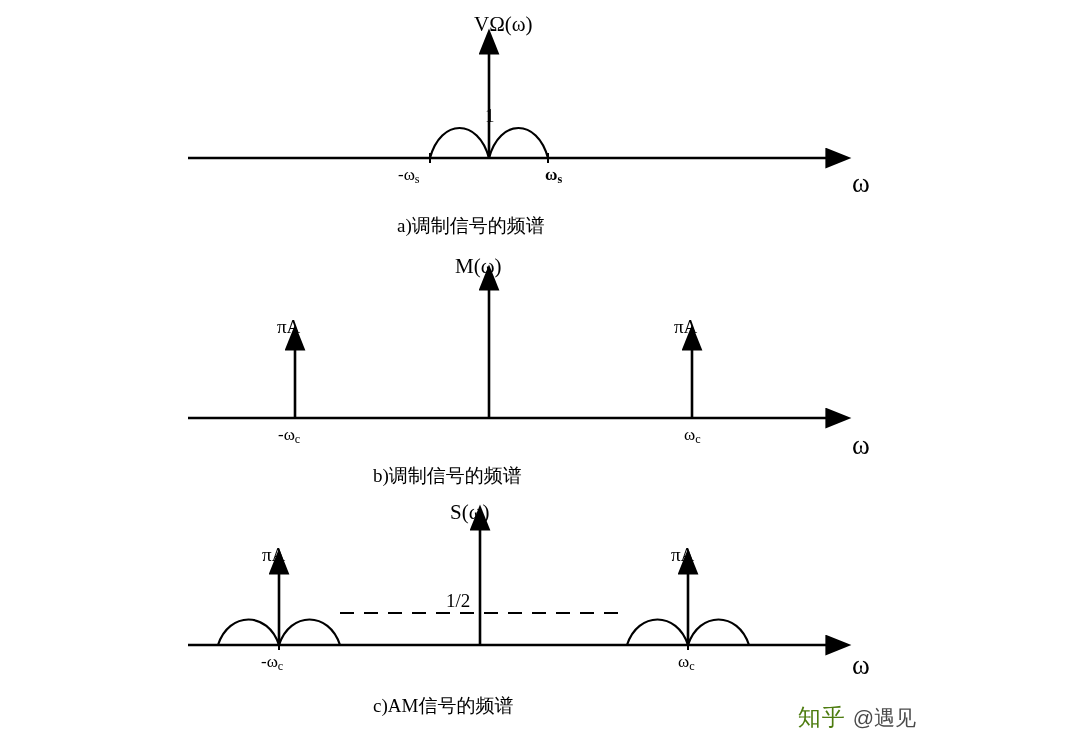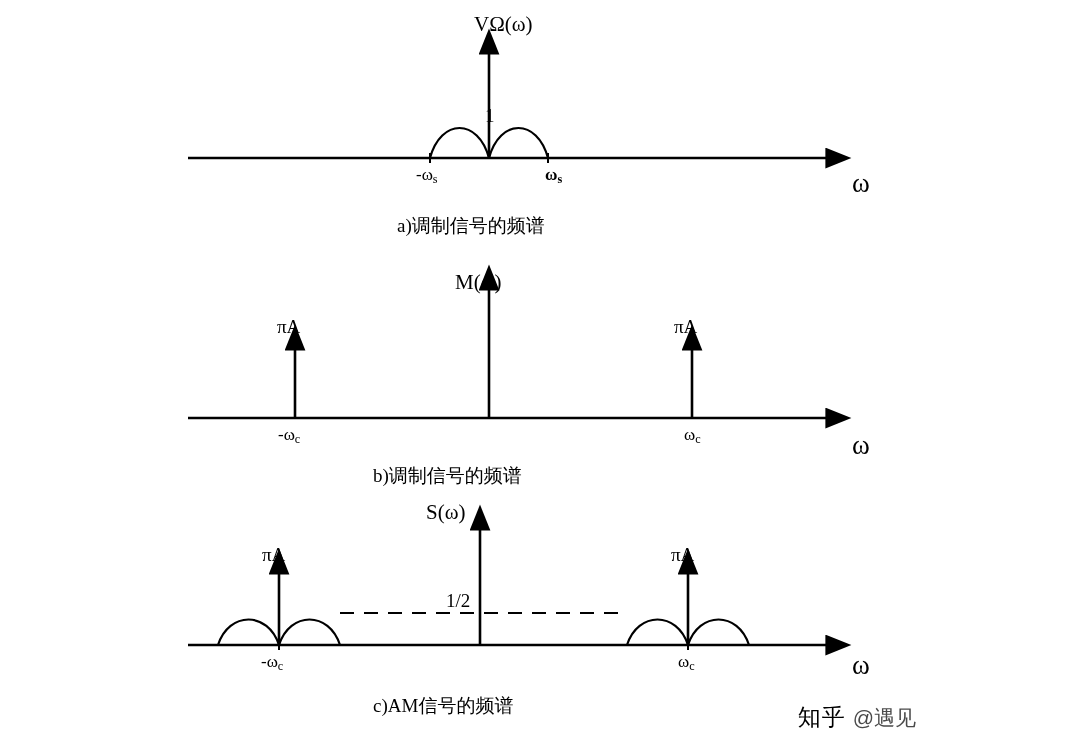--- a/index.html
+++ b/index.html
@@ -62,21 +62,21 @@
     font-family: "Liberation Sans", sans-serif;
     font-size: 21px;
     color: #4a4a4a;
     display: flex;
     align-items: center;
     gap: 7px;
   }
   .watermark .zh-logo {
     font-family: "Liberation Serif", serif;
     font-size: 23px;
-    color: #000000;
+    color: #4d7c0f;
     letter-spacing: 1px;
   }
 </style>
 </head>
 <body>
 
 <div class="stage">
 
   <svg class="figure" viewBox="0 0 1091 747">
     <defs>
@@ -127,42 +127,42 @@
 
       <line x1="340" y1="613" x2="628" y2="613" stroke="#000" stroke-width="2.2" stroke-dasharray="14,10"></line>
 
       <line x1="279" y1="640" x2="279" y2="650" stroke="#000" stroke-width="2"></line>
       <line x1="688" y1="640" x2="688" y2="650" stroke="#000" stroke-width="2"></line>
     </g>
   </svg>
 
   <div class="lbl fn-label" style="left:474px; top:14px;">VΩ(ω)</div>
   <div class="lbl amp-label" style="left:485px; top:106px;">1</div>
-  <div class="lbl tick-label" style="left:416px; top:166px;">
+  <div class="lbl tick-label" style="left:398px; top:166px;">
     <span>-ω</span><span class="sub">s</span>
   </div>
   <div class="lbl tick-label" style="left:545px; top:166px;font-weight:bold;">
     <span>ω</span><span class="sub">s</span>
   </div>
   <div class="lbl axis-name" style="left:852px; top:170px;">ω</div>
   <div class="lbl caption" style="left:373px; top:216px;margin-left:24px;">a)调制信号的频谱</div>
 
-  <div class="lbl fn-label" style="left:455px; top:256px;margin-top:16px;">M(ω)</div>
+  <div class="lbl fn-label" style="left:455px; top:256px;">M(ω)</div>
   <div class="lbl amp-label" style="left:277px; top:317px;">πA</div>
   <div class="lbl amp-label" style="left:674px; top:317px;">πA</div>
   <div class="lbl tick-label" style="left:278px; top:426px;">
     <span>-ω</span><span class="sub">c</span>
   </div>
   <div class="lbl tick-label" style="left:684px; top:426px;">
     <span>ω</span><span class="sub">c</span>
   </div>
   <div class="lbl axis-name" style="left:852px; top:432px;">ω</div>
   <div class="lbl caption" style="left:373px; top:466px;">b)调制信号的频谱</div>
 
-  <div class="lbl fn-label" style="left:426px; top:502px;text-align:right;">S(ω)</div>
+  <div class="lbl fn-label" style="left:450px; top:502px;text-align:right;">S(ω)</div>
   <div class="lbl amp-label" style="left:262px; top:545px;">πA</div>
   <div class="lbl amp-label" style="left:671px; top:545px;">πA</div>
   <div class="lbl amp-label" style="left:446px; top:591px;">1/2</div>
   <div class="lbl tick-label" style="left:261px; top:653px;">
     <span>-ω</span><span class="sub">c</span>
   </div>
   <div class="lbl tick-label" style="left:678px; top:653px;">
     <span>ω</span><span class="sub">c</span>
   </div>
   <div class="lbl axis-name" style="left:852px; top:652px;">ω</div>

